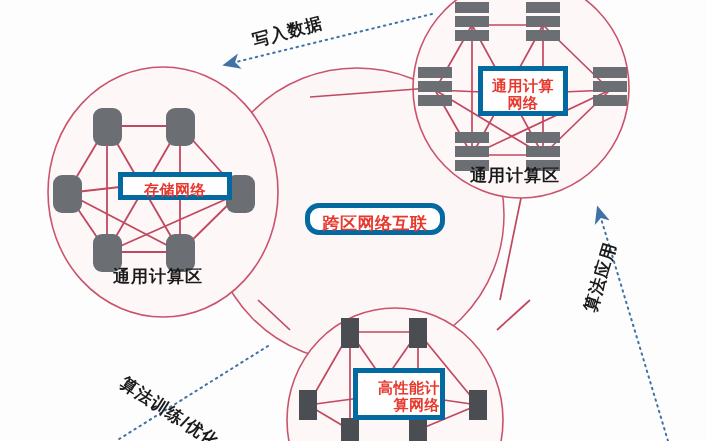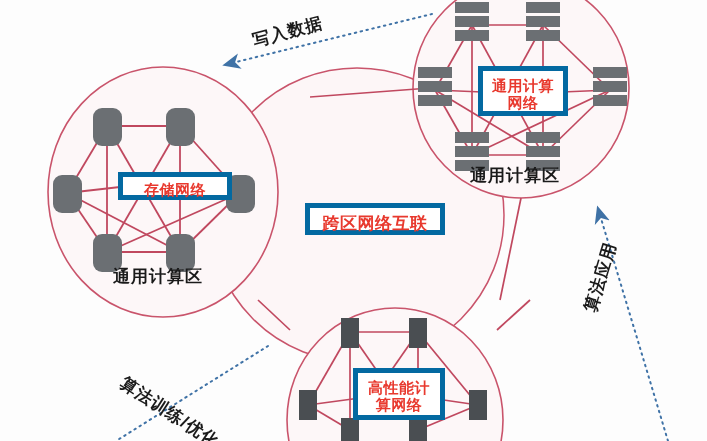--- a/index.html
+++ b/index.html
@@ -181,24 +181,24 @@
       <line x1="668" y1="441" x2="600" y2="215" stroke="#3f72a6" stroke-width="2" stroke-dasharray="1.5 4.5" stroke-linecap="round" marker-end="url(#bluehead)"></line>
       <line x1="268" y1="346" x2="116" y2="441" stroke="#3f72a6" stroke-width="2" stroke-dasharray="1.5 4.5" stroke-linecap="round"></line>
     </g>
   </svg>
 
   <div class="lbl" style="left:118px; top:172px; width:114px; height:28px; font-size:15px; padding-top:5px;">存储网络</div>
 
   <div class="lbl" style="left:478px; top:66px; width:90px; height:50px; font-size:15px; padding-top:7px;">通用计算
 网络</div>
 
-  <div class="lbl" style="left:353px; top:368px; width:92px; height:52px; font-size:15px; padding-top:7px;">高性能计
+  <div class="lbl" style="left:353px; top:368px; width:92px; height:52px; font-size:15px; padding-top:7px;text-align:right;">高性能计
 算网络</div>
 
-  <div class="lbl" style="left:305px; top:203px; width:140px; height:32px; font-size:17px; padding-top:6px;">跨区网络互联</div>
+  <div class="lbl" style="left:305px; top:203px; width:140px; height:32px; font-size:17px; padding-top:6px;border-radius:14px;">跨区网络互联</div>
 
   <div class="zone-cap" style="left:113px; top:265px; font-size:17px;">通用计算区</div>
 
   <div class="zone-cap" style="left:470px; top:164px; font-size:17px;">通用计算区</div>
 
   <div class="flow-cap" style="left:250px; top:30px; font-size:17px; transform:rotate(-15deg);">写入数据</div>
 
   <div class="flow-cap" style="left:590px; top:300px; font-size:17px; transform:rotate(-73deg); transform-origin:left center;">算法应用</div>
 
   <div class="flow-cap" style="left:122px; top:370px; font-size:17px; transform:rotate(33deg); transform-origin:left center;">算法训练/优化</div>

